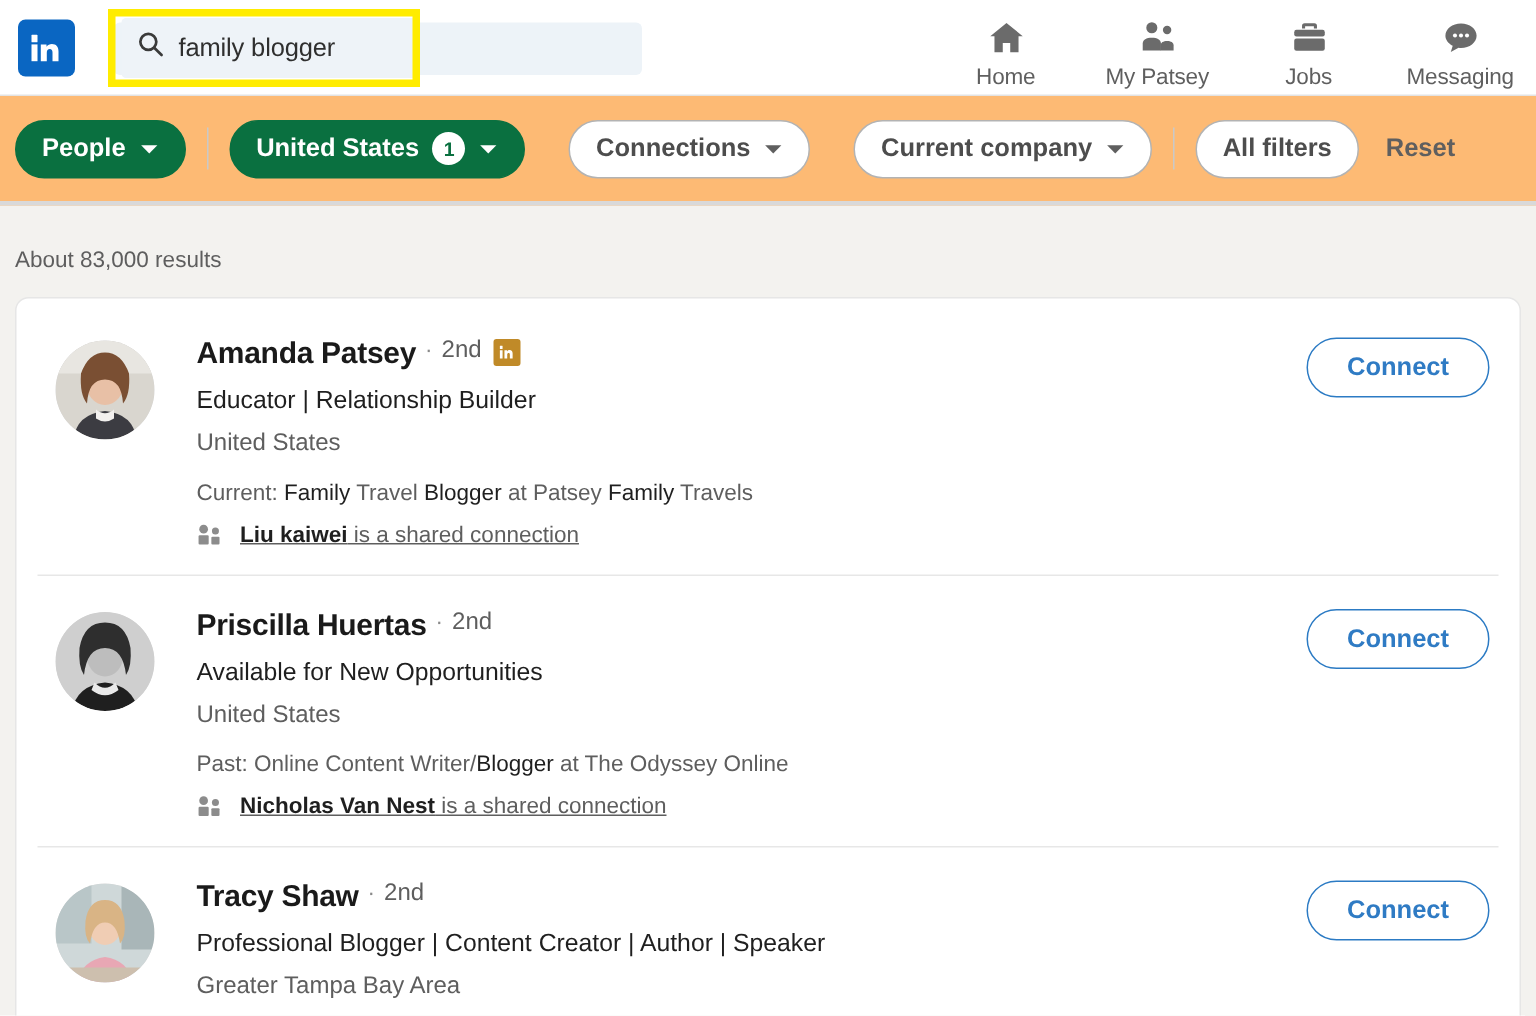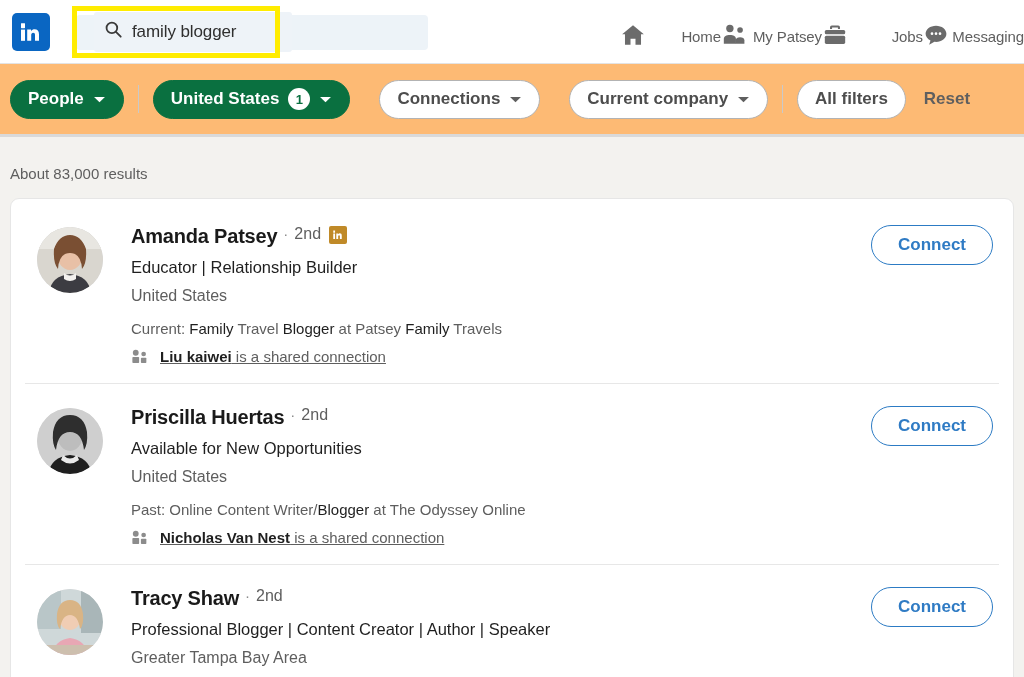--- a/index.html
+++ b/index.html
@@ -66,21 +66,21 @@
     top: 0px;
     width: 208px;
     height: 52px;
     border: 5px solid #ffec00;
     background: transparent;
     z-index: 3;
     pointer-events: none;
   }
   .search-field {
     position: absolute;
-    left: 22px;
+    left: 9px;
     top: 6px;
     width: 198px;
     height: 40px;
     background: #eef3f8;
     border: none;
     border-radius: 3px;
     display: flex;
     align-items: center;
     padding-left: 10px;
     z-index: 2;
@@ -98,23 +98,23 @@
     right: 0px;
     top: 0;
     height: 64px;
     display: flex;
     align-items: flex-start;
   }
   .nav-item {
     width: 101px;
     height: 64px;
     display: flex;
-    flex-direction: row;
-    align-items: center;
-    justify-content: space-between;
+    flex-direction: column;
+    align-items: center;
+    justify-content: center;
     padding-top: 6px;
     cursor: pointer;
   }
   .nav-item .ico { height: 30px; display: flex; align-items: center; justify-content: center; }
   .nav-item .lbl {
     margin-top: 3px;
     font-size: 15px;
     color: #5f5f5f;
     white-space: nowrap;
     letter-spacing: -0.1px;

